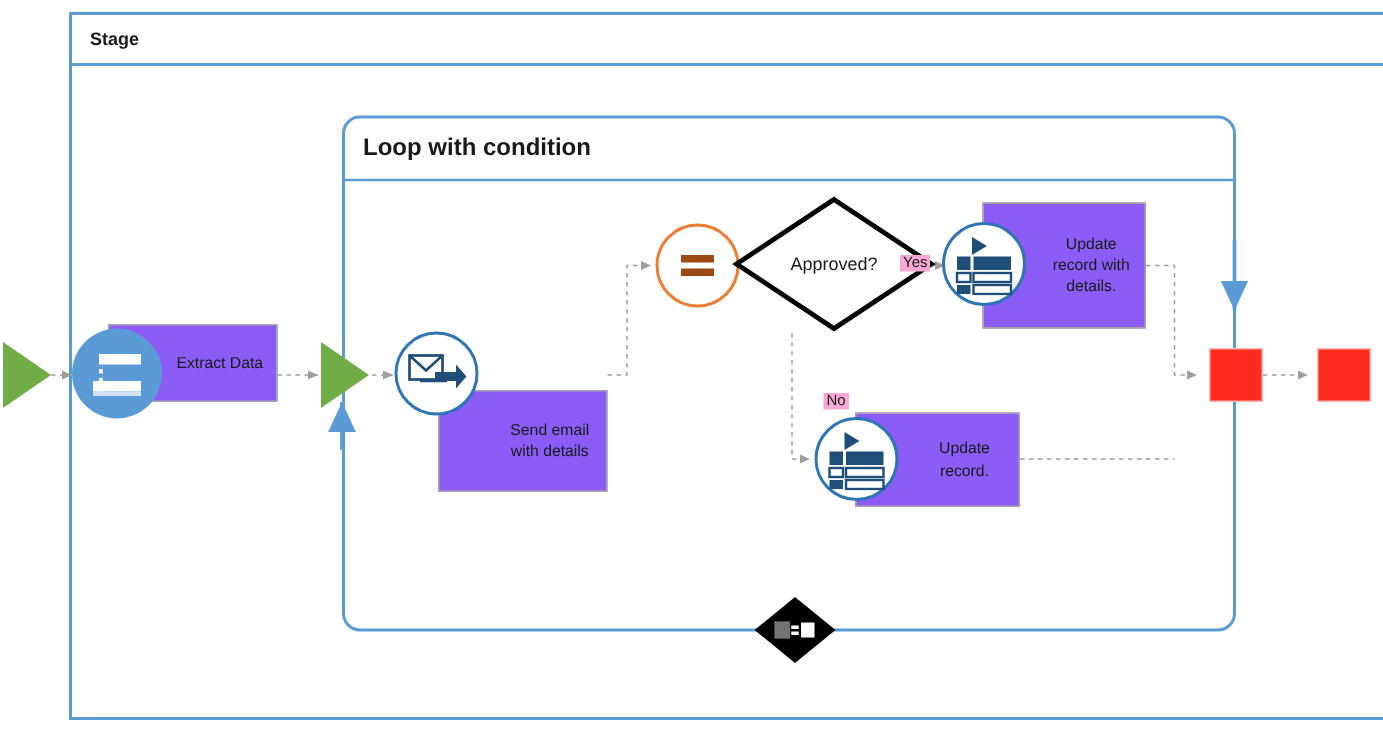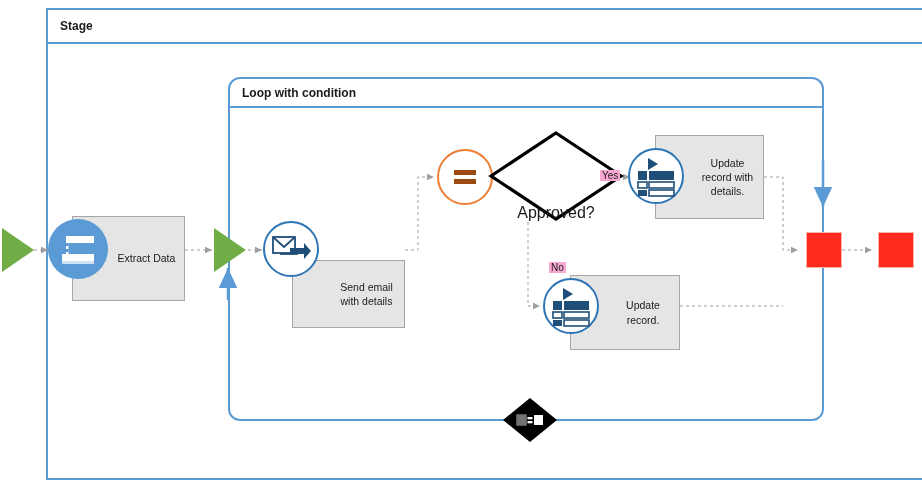--- a/index.html
+++ b/index.html
@@ -62,32 +62,32 @@
   }
 
   #loop-pool {
     left: 228px;
     top: 77px;
     width: 596px;
     height: 344px;
     border-radius: 12px;
   }
   #loop-pool .pool-header {
-    height: 29px;
-    font-size: 12px;
+    height: 42px;
+    font-size: 16px;
     border-top-left-radius: 10px;
     border-top-right-radius: 10px;
   }
 
   
   .task {
     position: absolute;
     box-sizing: border-box;
     border: 1.5px solid #a6a6a6;
-    background: #e5e5e5;
+    background: #8b5cf6;
     display: flex;
     align-items: center;
     justify-content: center;
     text-align: center;
     font-size: 10.5px;
     color: #1a1a1a;
     line-height: 1.35;
   }
   .task .label {
     padding: 0 6px 0 42px;
@@ -122,23 +122,23 @@
     width: 136px;
     height: 92px;
   }
   #decision-label {
     position: absolute;
     left: 488px;
     top: 130px;
     width: 136px;
     height: 92px;
     display: flex;
-    align-items: flex-end;
+    align-items: center;
     justify-content: center;
-    font-size: 16px;
+    font-size: 12px;
     color: #1a1a1a;
   }
 
   
   .start-tri {
     position: absolute;
     width: 0;
     height: 0;
     border-top: 22px solid transparent;
     border-bottom: 22px solid transparent;
@@ -225,21 +225,21 @@
     </g>
 
     <g stroke="#5B9BD5" stroke-width="2.5" fill="none">
 
       <path d="M823,160 L823,207" marker-end="url(#ablue)"></path>
 
       <path d="M228,300 L228,268" marker-end="url(#ablue)"></path>
     </g>
   </svg>
 
-  <div class="task" style="left:72px; top:216px; width:113px; height:85px;">
+  <div class="task" style="left:72px; top:216px; width:113px; height:52px;">
     <div class="label">Extract Data</div>
   </div>
   <div class="badge filled" style="left:48px; top:219px; width:60px; height:60px;">
     <svg width="46" height="46" viewBox="0 0 46 46">
       <rect x="13" y="10" width="26" height="7" fill="#ffffff"></rect>
       <rect x="7" y="28" width="32" height="7" fill="#ffffff"></rect>
       <rect x="7" y="35" width="32" height="3" fill="#cfe2f3"></rect>
       <rect x="11" y="10" width="2.5" height="25" fill="#ffffff"></rect>
       <rect x="11" y="17" width="2.5" height="3" fill="#5B9BD5"></rect>
       <rect x="11" y="23" width="2.5" height="3" fill="#5B9BD5"></rect>
@@ -288,21 +288,21 @@
       <path d="M13,3 L23,9 L13,15 z" fill="#1F4E79"></path>
       <rect x="3" y="16" width="9" height="9" fill="#1F4E79"></rect>
       <rect x="14" y="16" width="25" height="9" fill="#1F4E79"></rect>
       <rect x="3" y="27" width="9" height="6" fill="#ffffff" stroke="#1F4E79" stroke-width="1.6"></rect>
       <rect x="14" y="27" width="25" height="6" fill="#ffffff" stroke="#1F4E79" stroke-width="1.6"></rect>
       <rect x="3" y="35" width="9" height="6" fill="#1F4E79"></rect>
       <rect x="14" y="35" width="25" height="6" fill="#ffffff" stroke="#1F4E79" stroke-width="1.6"></rect>
     </svg>
   </div>
 
-  <div class="task" style="left:570px; top:275px; width:110px; height:75px;justify-content:flex-end;">
+  <div class="task" style="left:570px; top:275px; width:110px; height:63px;justify-content:flex-end;">
     <div class="label">Update record.</div>
   </div>
   <div class="badge outline-blue" style="left:543px; top:278px; width:56px; height:56px;">
     <svg width="42" height="42" viewBox="0 0 42 42">
       <path d="M13,3 L23,9 L13,15 z" fill="#1F4E79"></path>
       <rect x="3" y="16" width="9" height="9" fill="#1F4E79"></rect>
       <rect x="14" y="16" width="25" height="9" fill="#1F4E79"></rect>
       <rect x="3" y="27" width="9" height="6" fill="#ffffff" stroke="#1F4E79" stroke-width="1.6"></rect>
       <rect x="14" y="27" width="25" height="6" fill="#ffffff" stroke="#1F4E79" stroke-width="1.6"></rect>
       <rect x="3" y="35" width="9" height="6" fill="#1F4E79"></rect>

